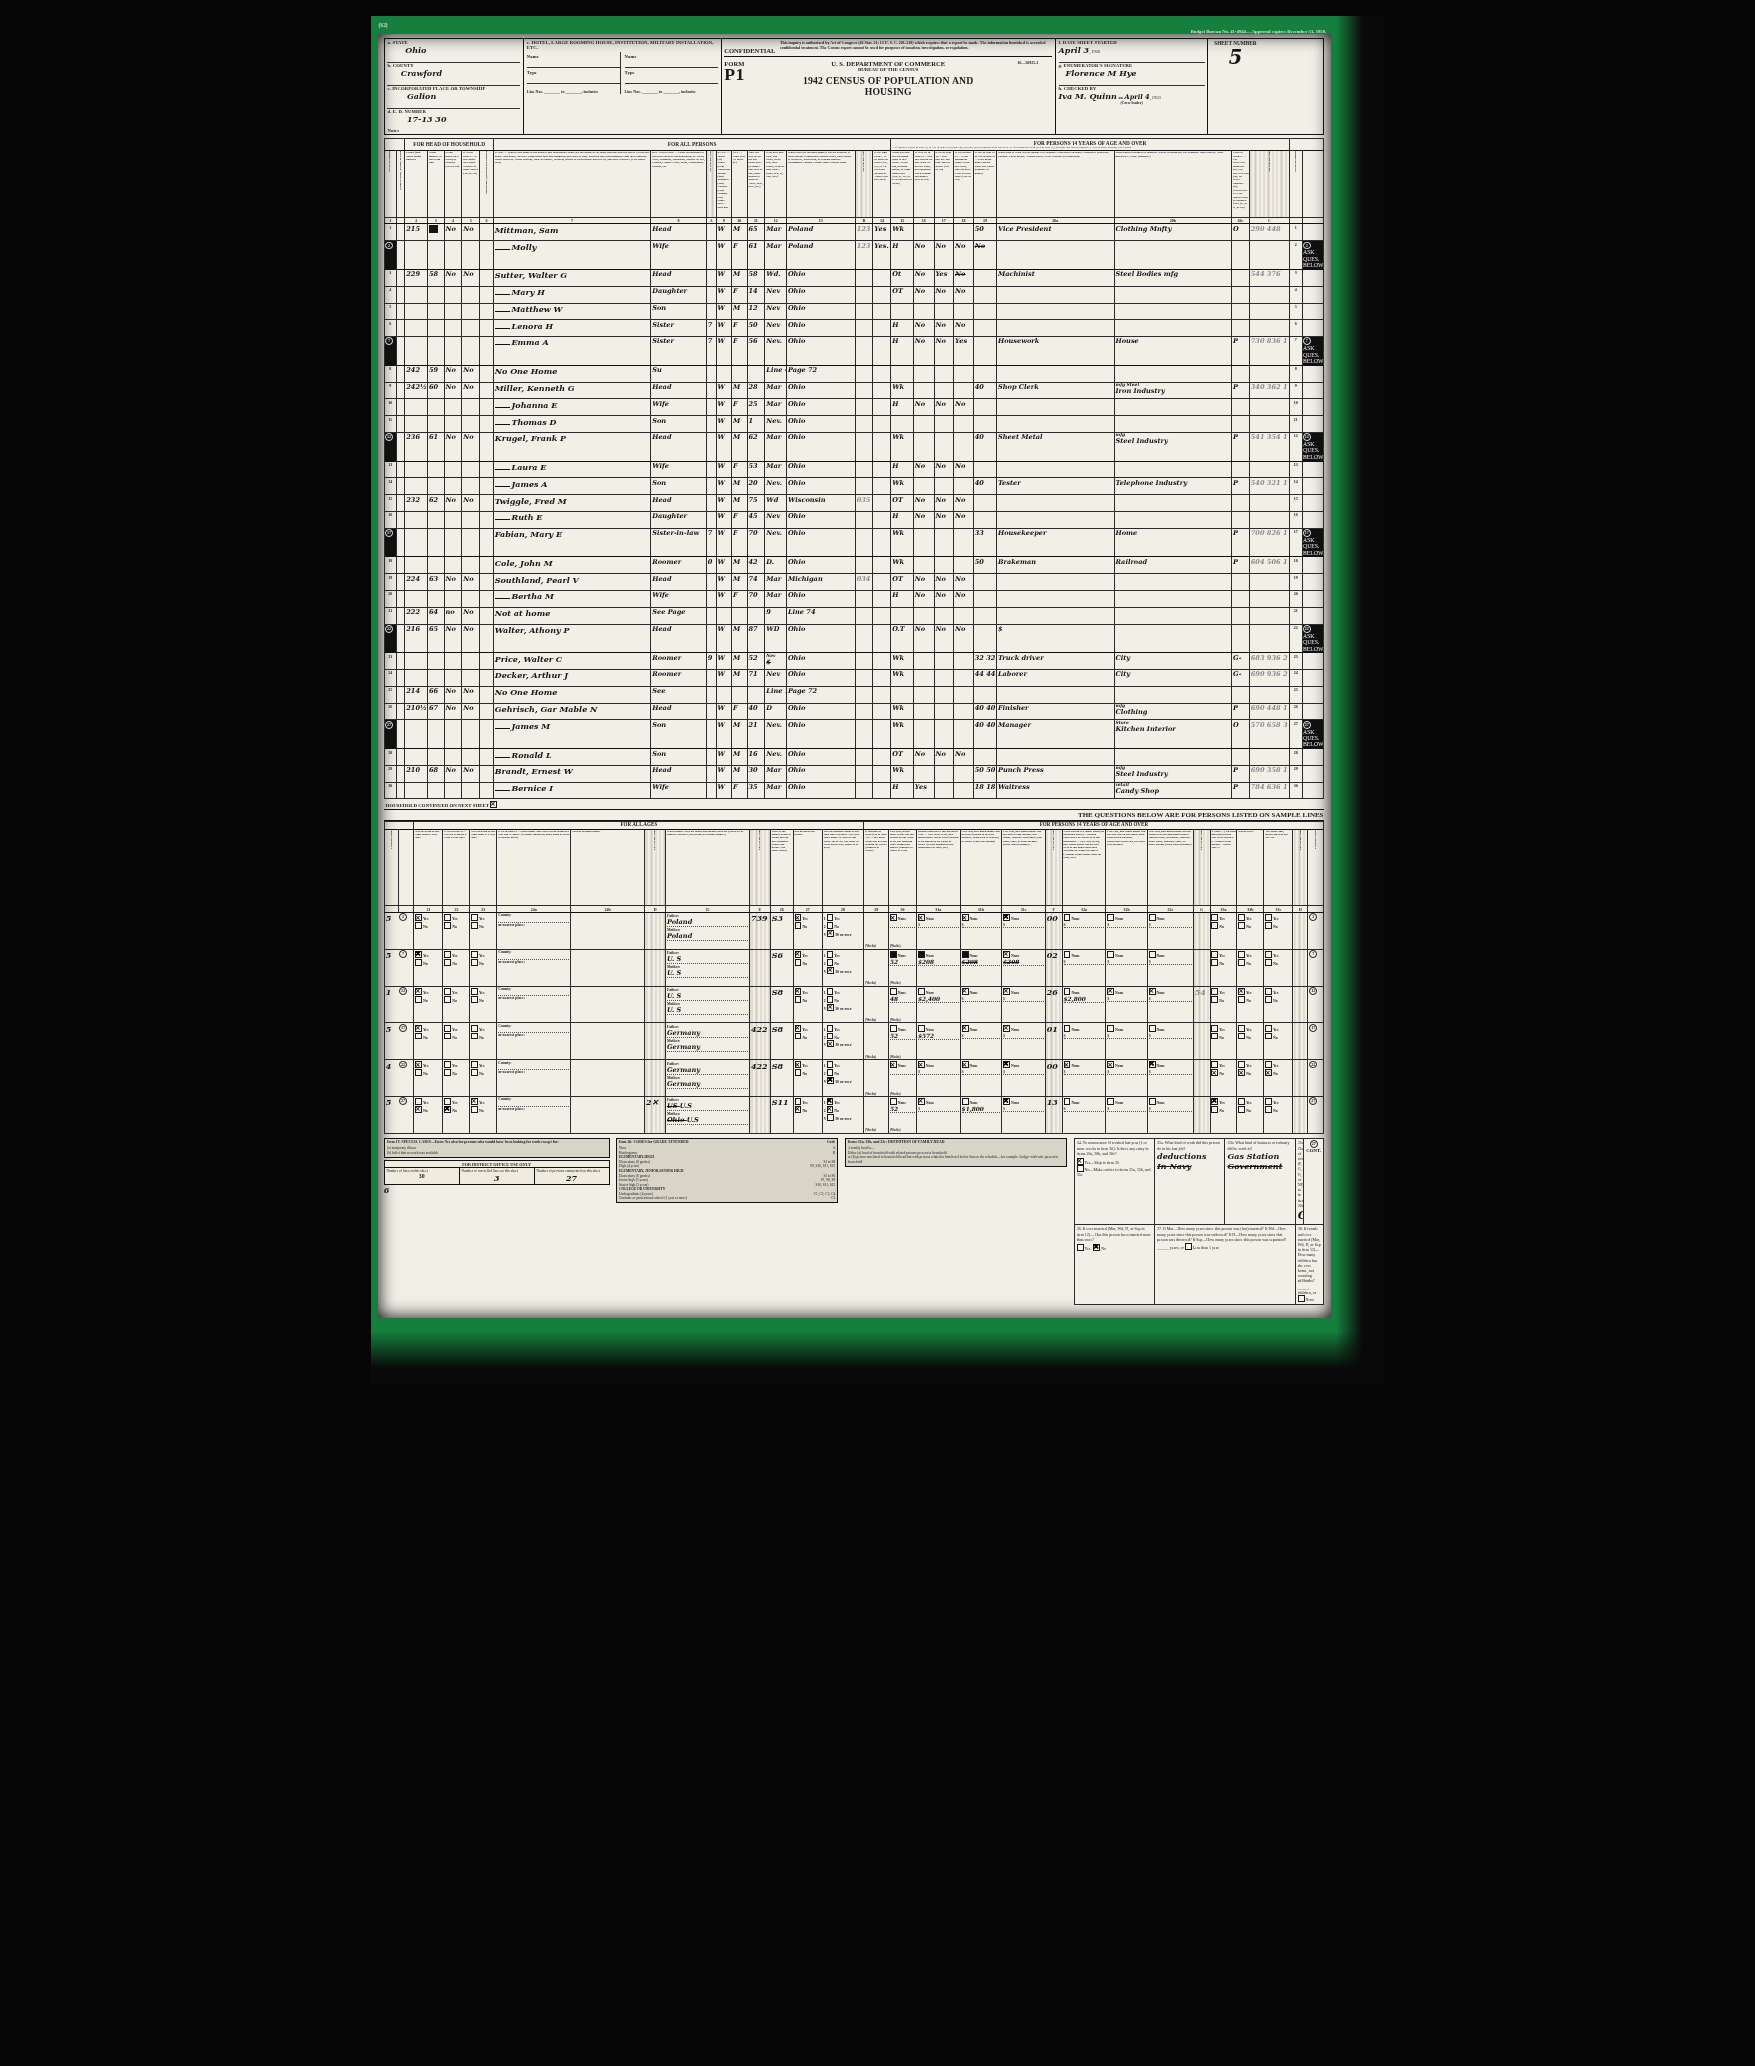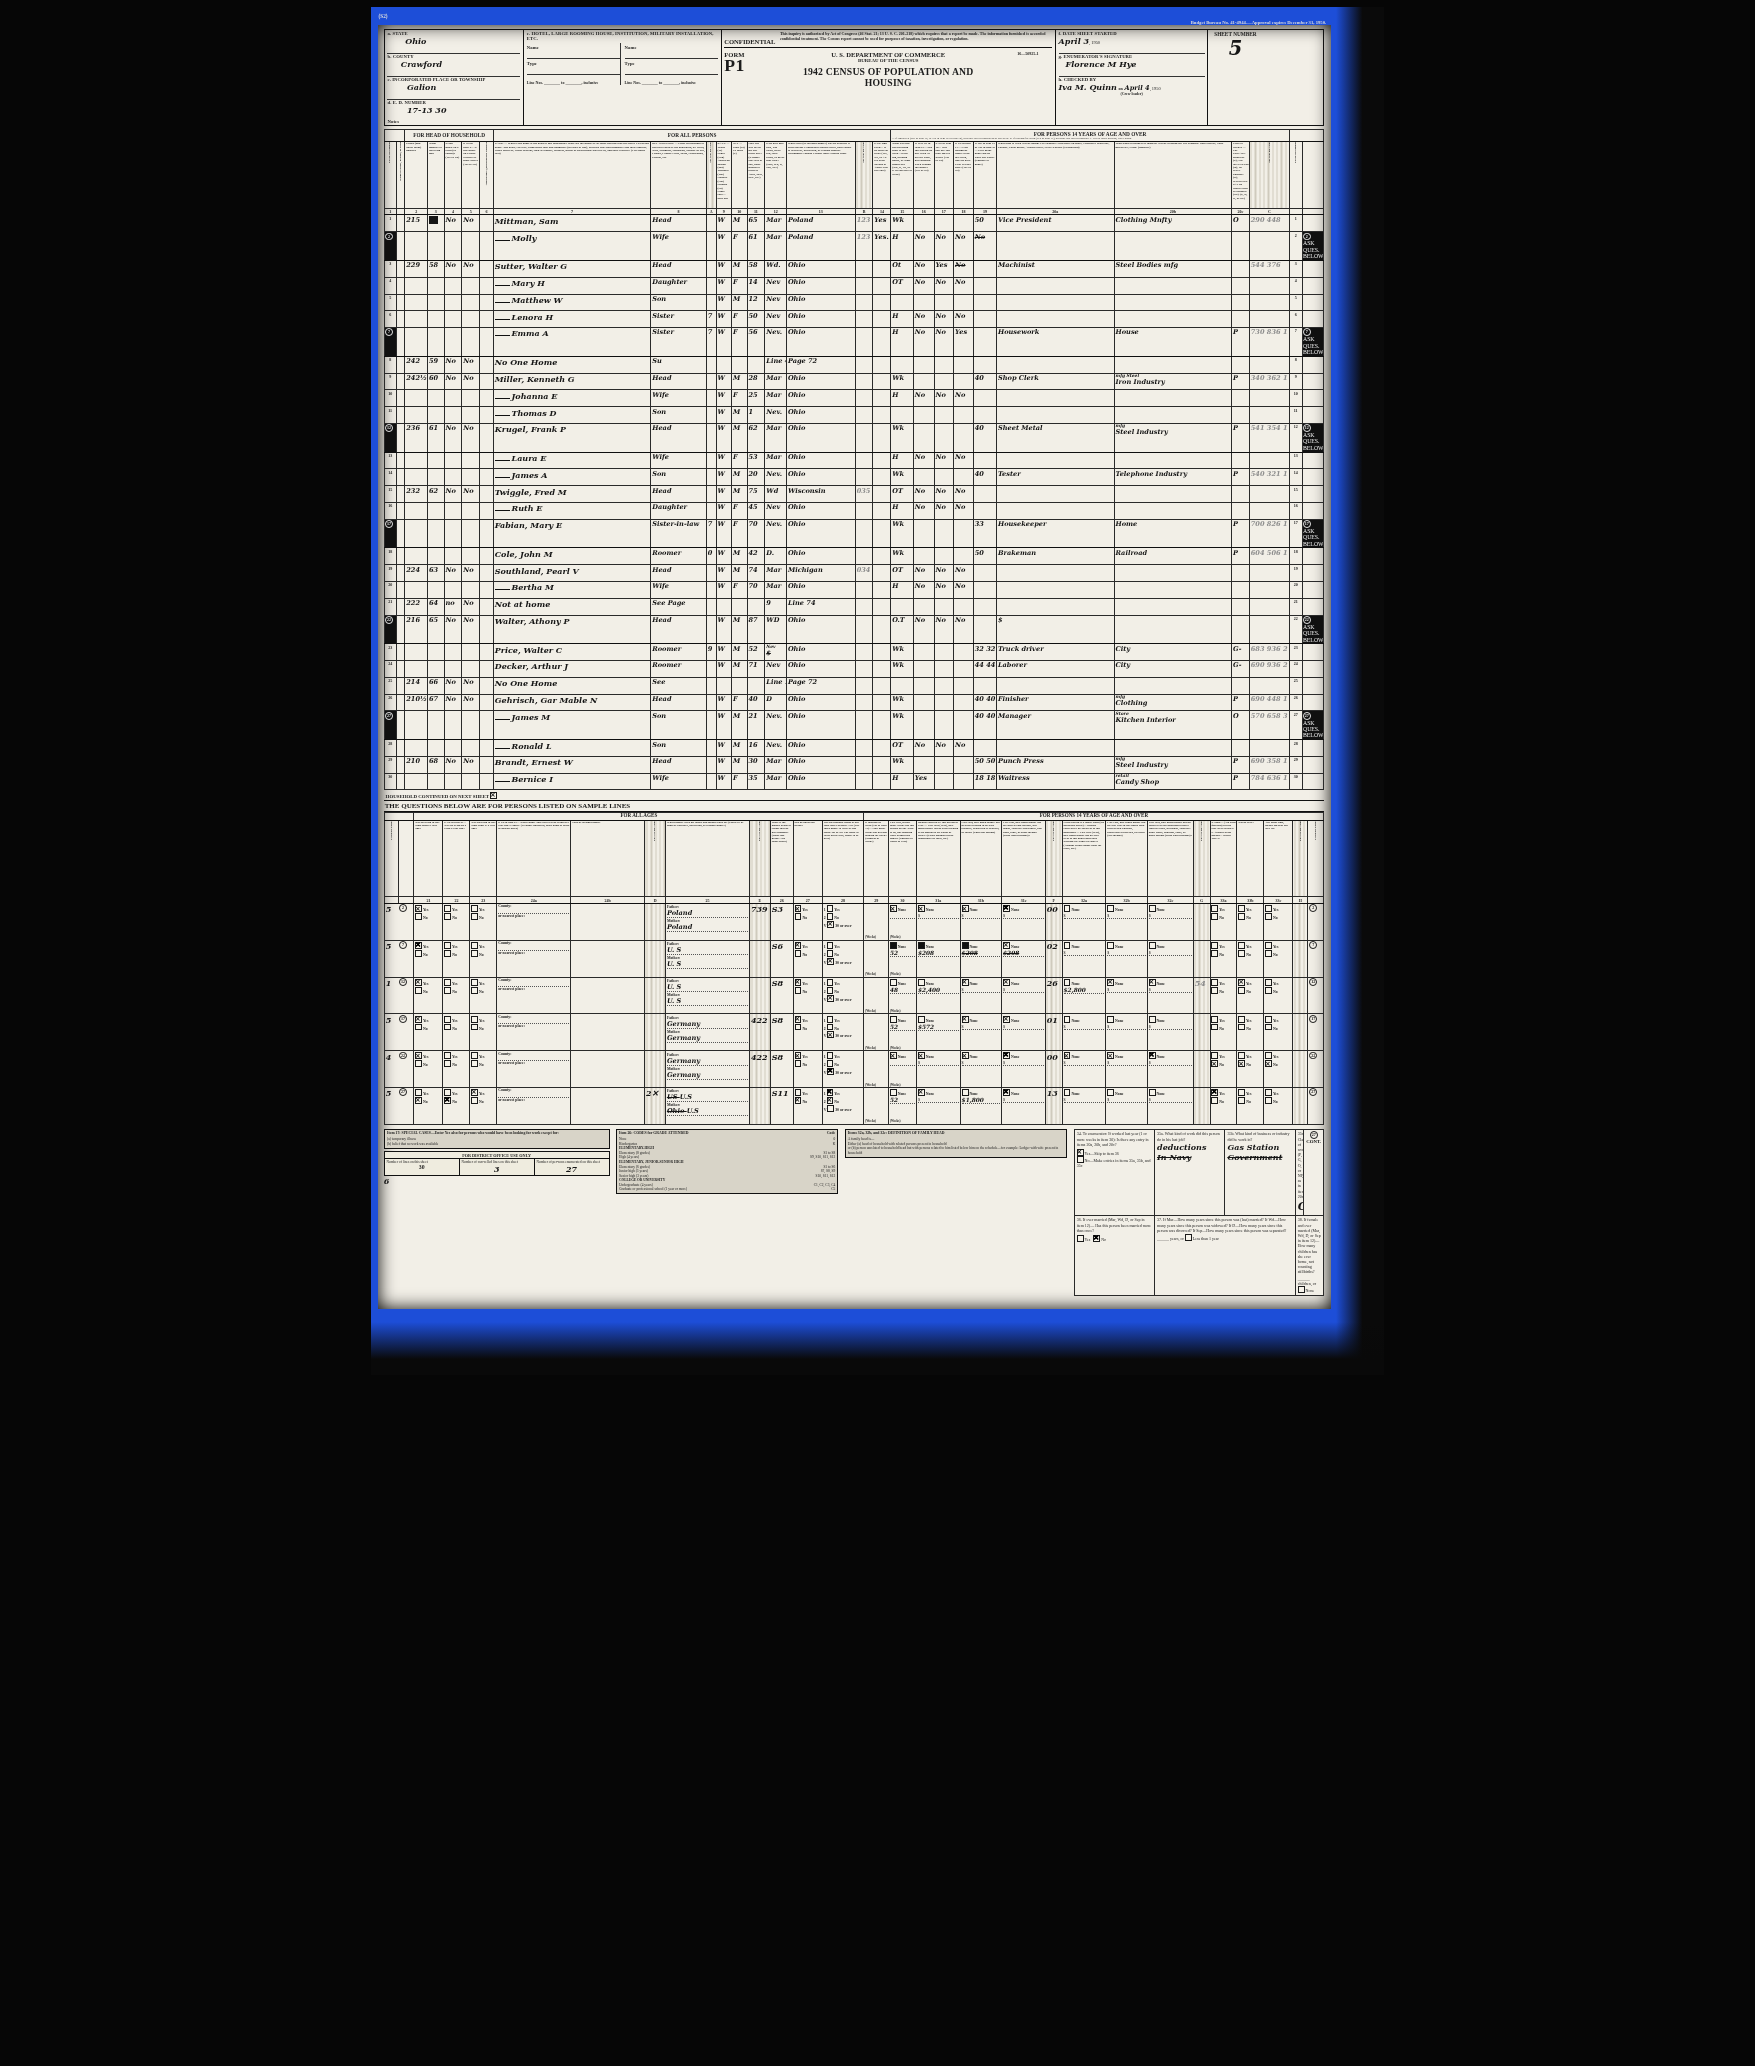--- a/index.html
+++ b/index.html
@@ -1,16 +1,16 @@
 <!DOCTYPE html>
 <html style="font-size:7px"><head>
 <meta charset="utf-8">
 <style>
   html,body{margin:0;padding:0;background:#060606;font-family:"Liberation Serif",serif;color:#1c1c1c;}
-  .stage{position:relative;width:953px;margin:7px auto;background:#1d4ed8;padding:6.2px 53px 66px 6.2px;}
+  .stage{position:relative;width:953px;margin:16px auto;background:#15803d;padding:6.2px 53px 66px 6.2px;}
   .sheet{position:relative;background:#f2efe7;box-shadow:0 0 17.7px #000 inset;padding:4.4px 6.2px 13.3px 6.2px;}
   .hw{font-family:"DejaVu Serif",serif;font-style:italic;font-weight:bold;color:#151515;font-size:6.6px;white-space:nowrap;}
   .hw.big{font-size:8px;}
   .pc{color:#8d8d8d;}
   .st{text-decoration:line-through;}
   .sup{display:block;font-size:4.4px;line-height:4px;}
   .vt{writing-mode:vertical-rl;transform:rotate(180deg);white-space:nowrap;margin:0 auto;}
   table{border-collapse:collapse;table-layout:fixed;}
   td,th{border:0.4px solid #2a2a2a;padding:0.4px 0.9px;vertical-align:top;overflow:hidden;}
   
@@ -42,21 +42,21 @@
   .stampbox .circ{border-color:#eee;background:#101010;color:#eee;}
   .dash{display:inline-block;width:15px;border-bottom:1px solid #111;height:4px;margin-right:1.8px;}
   .noter .namecell{position:relative;}
   
   .midbar{display:flex;align-items:center;justify-content:space-between;padding:1.3px 1.8px;}
   .midbar .l{font-size:4.9px;font-weight:bold;}
   .cb{display:inline-block;width:4.9px;height:4.9px;border:0.7px solid #1a1a1a;position:relative;vertical-align:-0.9px;background:#f6f3ea;}
   .cb.x::after{content:"✕";position:absolute;left:-0.9px;top:-1.8px;font-size:6.2px;font-weight:bold;color:#141414;}
   .cb.bx::after{content:"✕";position:absolute;left:-1.3px;top:-2.2px;font-size:7px;font-weight:900;color:#000;text-shadow:0 0 0.4px #000,0.4px 0 0 #000;}
   .cb.blot{background:#111;}
-  .banner{border-top:1.3px solid #111;border-bottom:0.9px solid #111;text-align:left;font-size:7px;font-weight:bold;padding:0.9px;}
+  .banner{border-top:1.3px solid #111;border-bottom:0.9px solid #111;text-align:right;font-size:7px;font-weight:bold;padding:0.9px;}
   
   .samp2 th{font-size:2.8px;line-height:1.16;font-weight:bold;text-align:left;}
   .samp2 .grp{font-size:5.1px;text-align:center;font-weight:bold;border-bottom:0.9px solid #111;}
   .samp2 .num td{font-size:4px;font-weight:bold;text-align:center;border-top:0.9px solid #111;border-bottom:0.9px solid #111;}
   .samp2 tbody td{height:35px;font-size:4px;}
   .samp2 tbody tr td{border-top:1.1px solid #101010;}
   .cbl{font-size:3.8px;font-weight:bold;white-space:nowrap;display:block;margin:0.9px 0;}
   .flab{font-size:3.8px;font-weight:bold;}
   .dotline{border-bottom:0.4px dotted #555;min-height:4.4px;}
   .money .hw{font-size:5.8px;}

